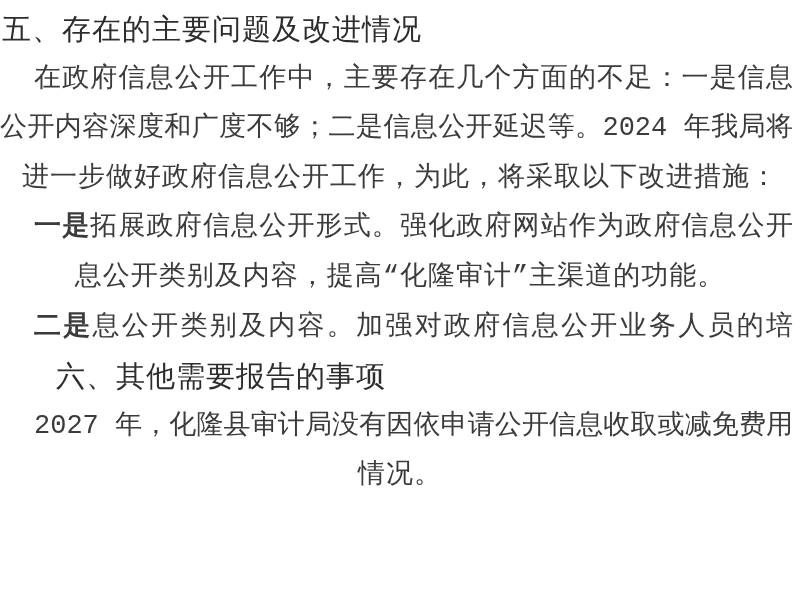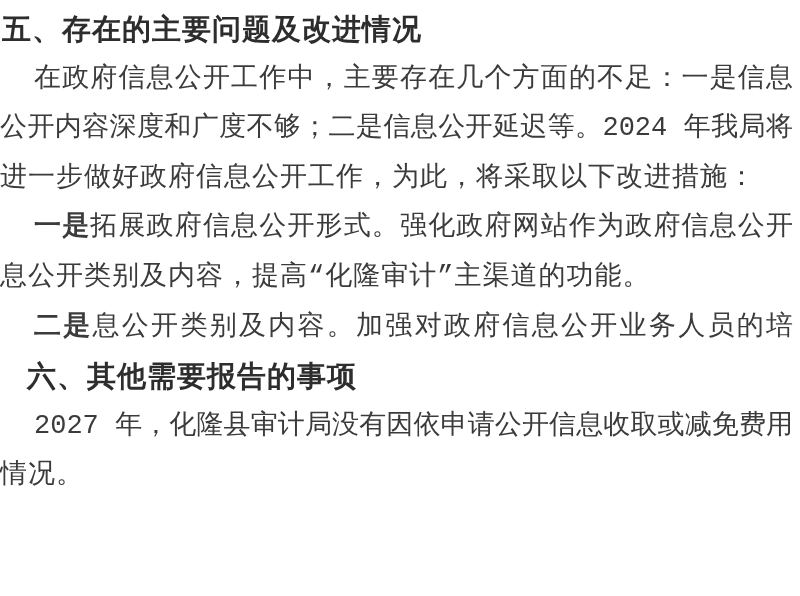--- a/index.html
+++ b/index.html
@@ -27,32 +27,32 @@
   }
   
   .justify {
     text-align: justify;
     text-align-last: justify;
     text-justify: inter-character;
     padding-right: 7px;
   }
   
   .short {
-    text-align: left;
+    text-align: center;
     letter-spacing: 1px;
   }
   .heading {
     font-family: "Liberation Sans", "DejaVu Sans", sans-serif;
-    font-weight: 700;
+    font-weight: 400;
     font-size: 29px;
     letter-spacing: 1px;
     color: #2d2d2d;
   }
   .ind-h5   { padding-left: 2px; }   
-  .ind-h6   { padding-left: 27px; }  
+  .ind-h6   { padding-left: 48px; margin-left: 8px; }  
   .ind-para { padding-left: 34px; }  
   .lead {
     font-weight: 700;
   }
 </style>
 </head>
 <body>
 
 <div class="page">
 

